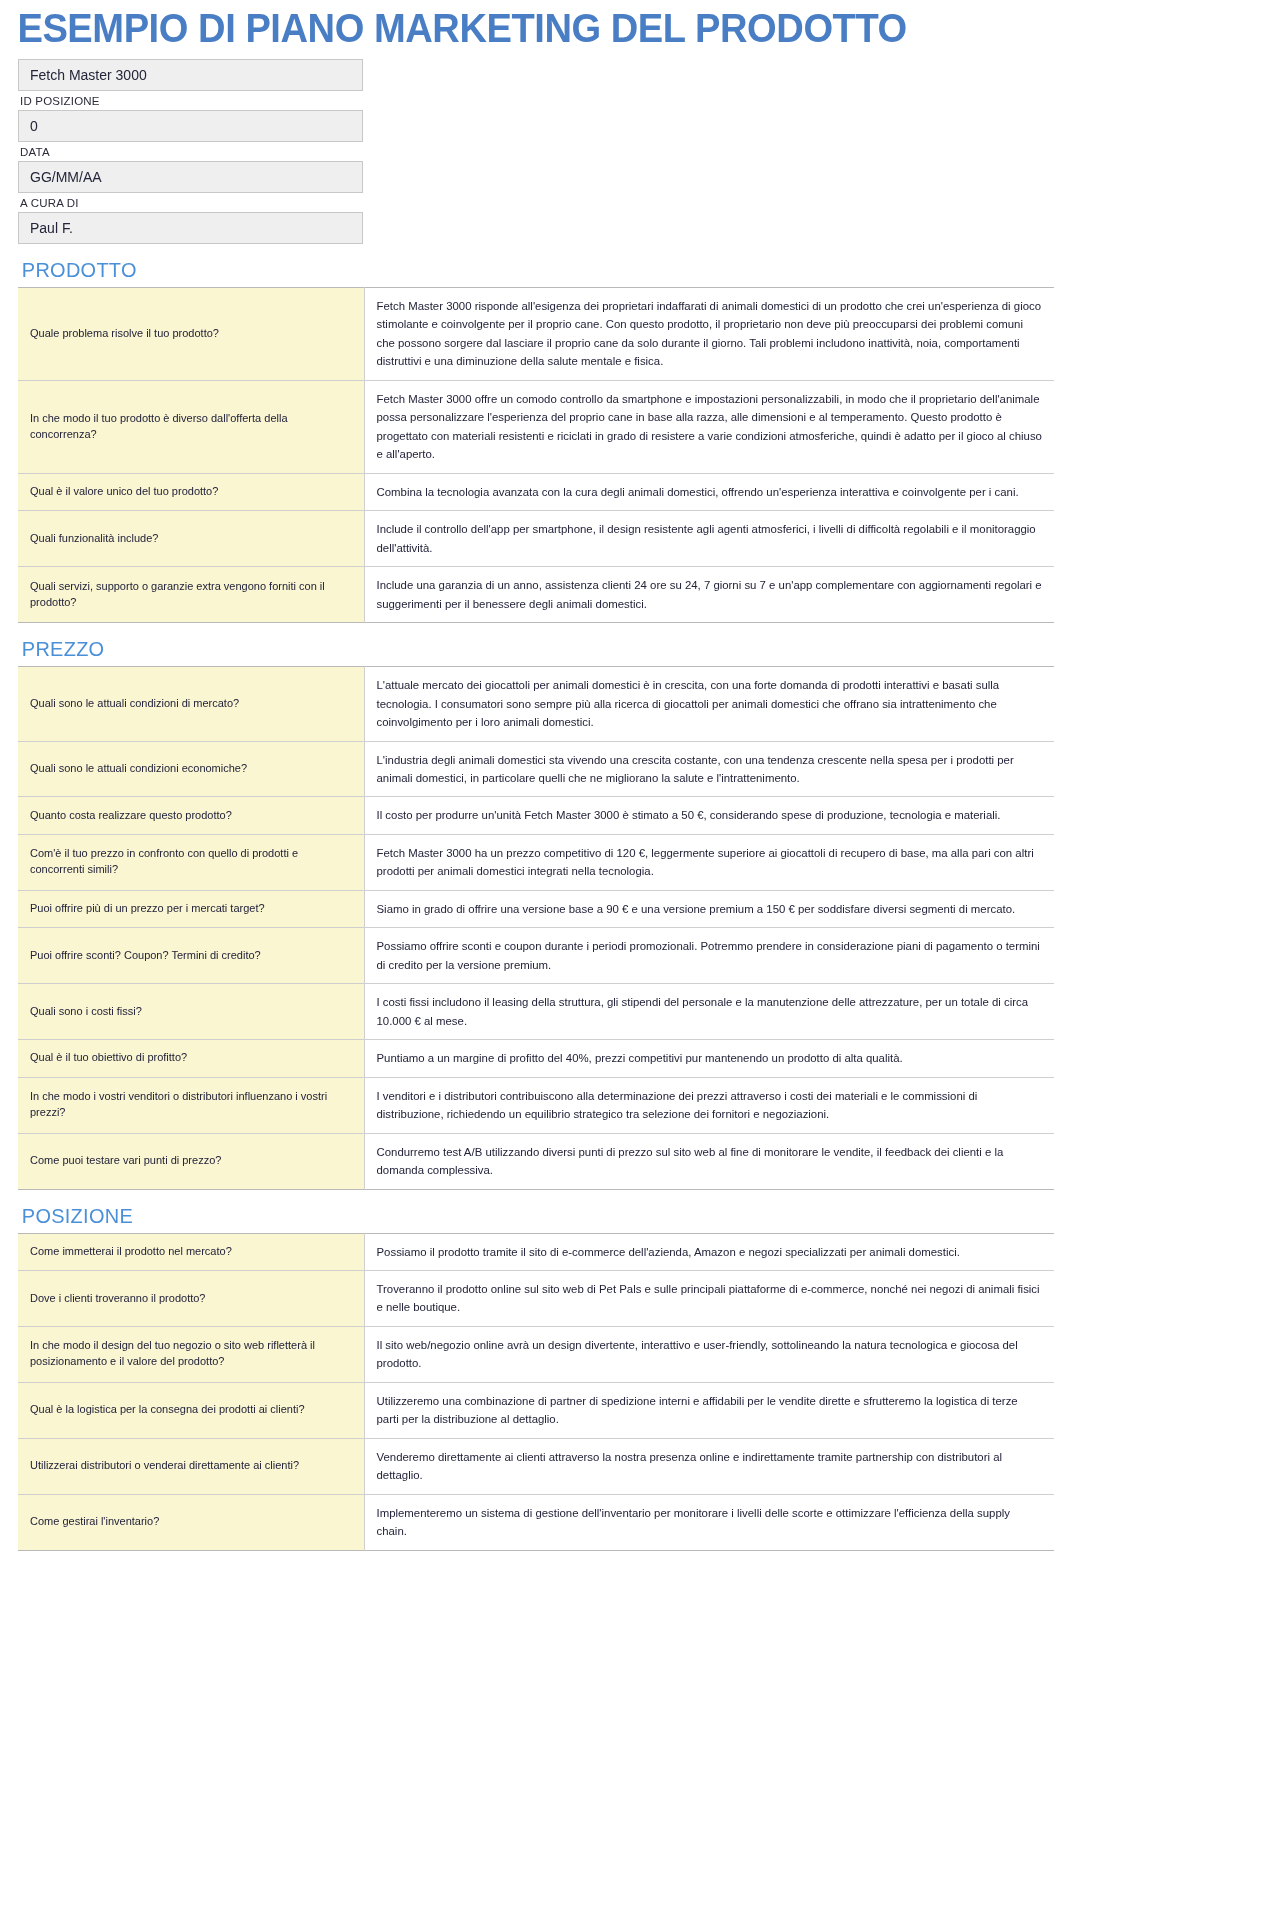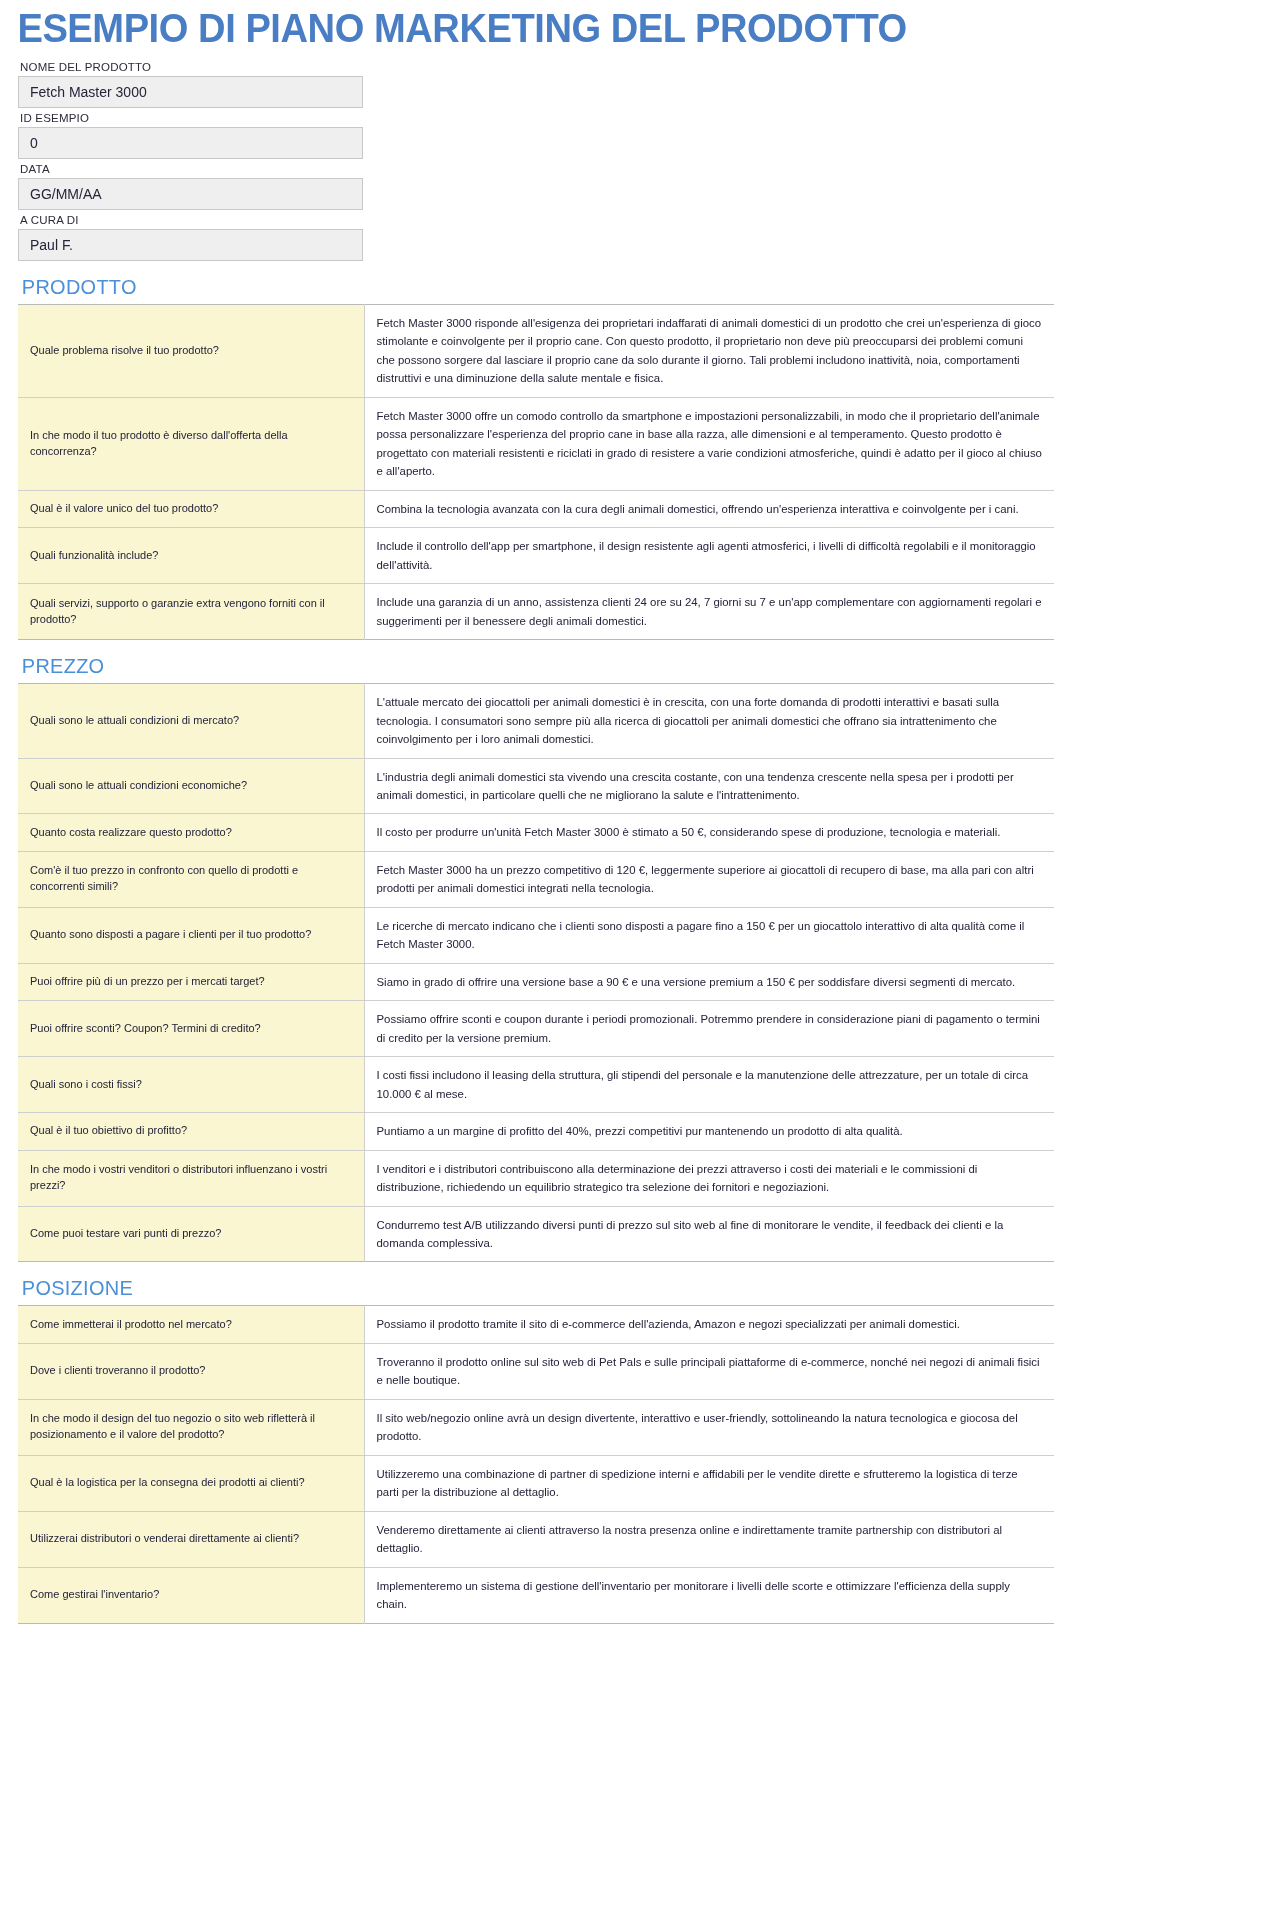--- a/index.html
+++ b/index.html
@@ -94,25 +94,24 @@
 </style>
 </head>
 <body>
 
 <div class="page">
 
   <div class="doc-title">ESEMPIO DI PIANO MARKETING DEL PRODOTTO</div>
 
   <div class="meta-block">
     <div class="field">
-      <div class="field-label">NOME DEL PRODOTTO</div>
       <div class="field-input">Fetch Master 3000</div>
     </div>
     <div class="field">
-      <div class="field-label">ID ESEMPIO</div>
+      <div class="field-label">ID POSIZIONE</div>
       <div class="field-input">0</div>
     </div>
     <div class="field">
       <div class="field-label">DATA</div>
       <div class="field-input">GG/MM/AA</div>
     </div>
     <div class="field">
       <div class="field-label">A CURA DI</div>
       <div class="field-input">Paul F.</div>
     </div>
@@ -160,24 +159,20 @@
       </tr>
       <tr>
         <td class="q">Quanto costa realizzare questo prodotto?</td>
         <td class="a">Il costo per produrre un'unità Fetch Master 3000 è stimato a 50 €, considerando spese di produzione, tecnologia e materiali.</td>
       </tr>
       <tr>
         <td class="q">Com'è il tuo prezzo in confronto con quello di prodotti e concorrenti simili?</td>
         <td class="a">Fetch Master 3000 ha un prezzo competitivo di 120 €, leggermente superiore ai giocattoli di recupero di base, ma alla pari con altri prodotti per animali domestici integrati nella tecnologia.</td>
       </tr>
       <tr>
-        <td class="q">Quanto sono disposti a pagare i clienti per il tuo prodotto?</td>
-        <td class="a">Le ricerche di mercato indicano che i clienti sono disposti a pagare fino a 150 € per un giocattolo interattivo di alta qualità come il Fetch Master 3000.</td>
-      </tr>
-      <tr>
         <td class="q">Puoi offrire più di un prezzo per i mercati target?</td>
         <td class="a">Siamo in grado di offrire una versione base a 90 € e una versione premium a 150 € per soddisfare diversi segmenti di mercato.</td>
       </tr>
       <tr>
         <td class="q">Puoi offrire sconti? Coupon? Termini di credito?</td>
         <td class="a">Possiamo offrire sconti e coupon durante i periodi promozionali. Potremmo prendere in considerazione piani di pagamento o termini di credito per la versione premium.</td>
       </tr>
       <tr>
         <td class="q">Quali sono i costi fissi?</td>
         <td class="a">I costi fissi includono il leasing della struttura, gli stipendi del personale e la manutenzione delle attrezzature, per un totale di circa 10.000 € al mese.</td>

